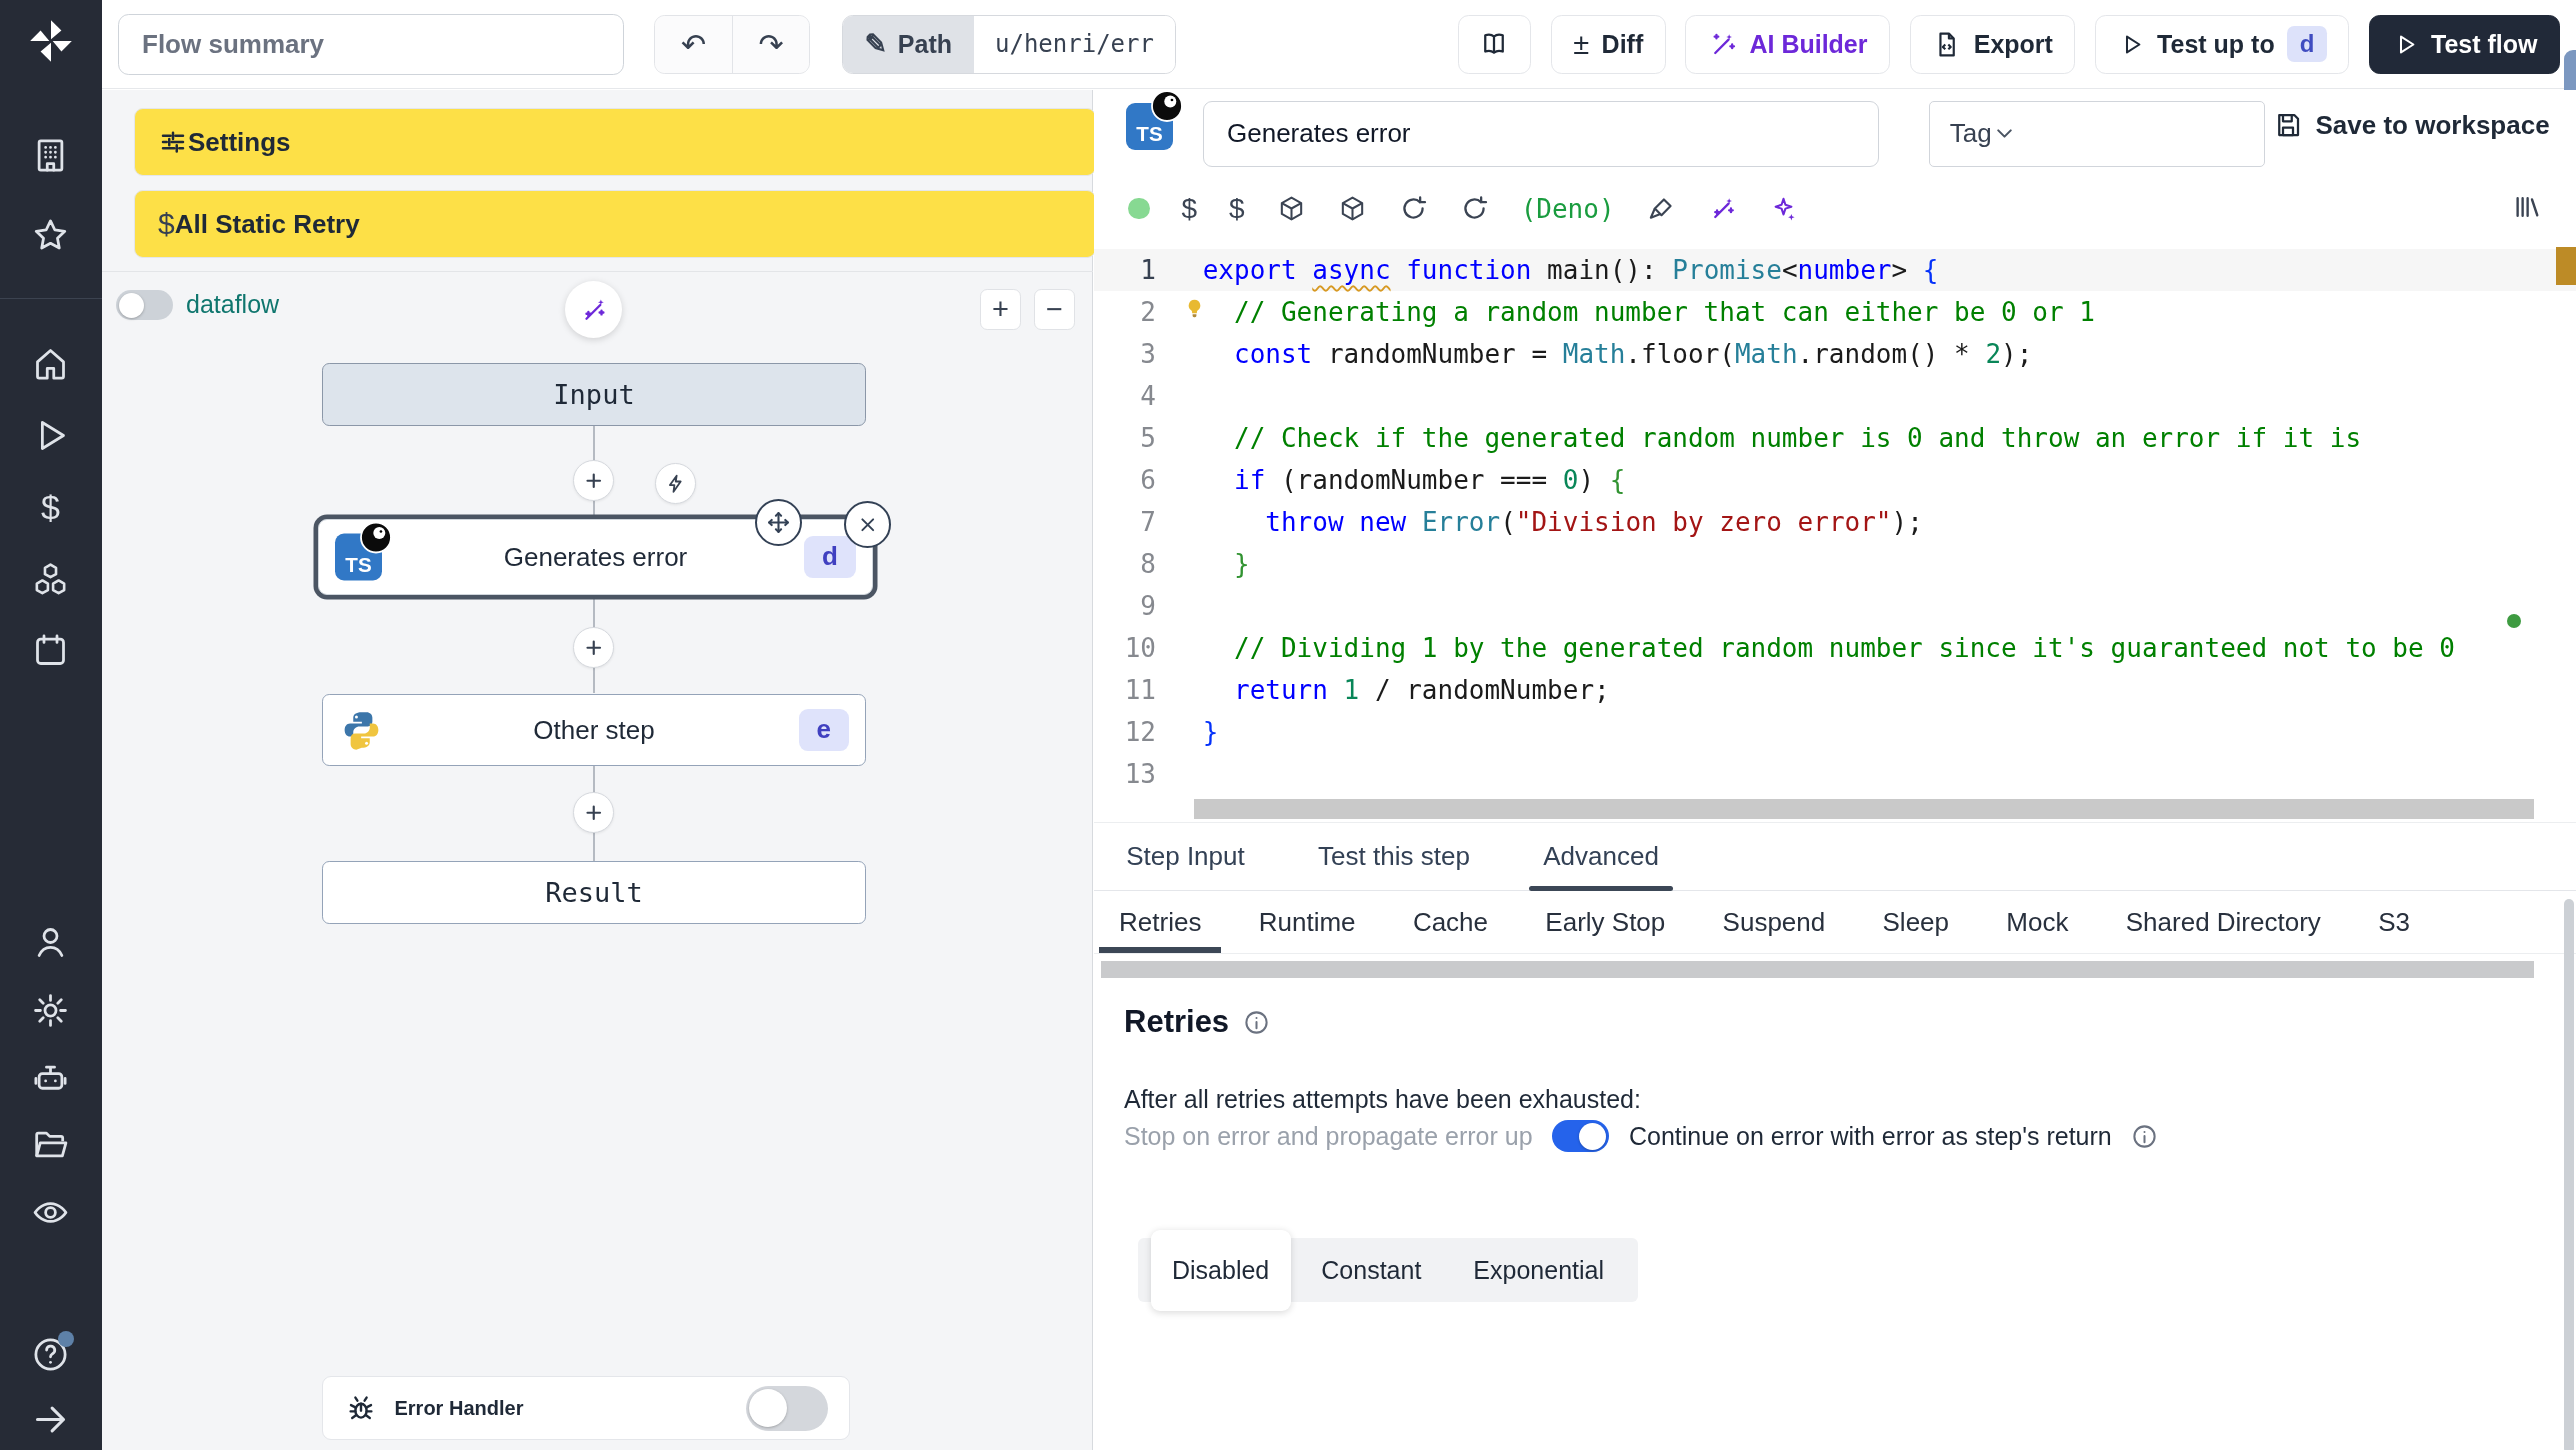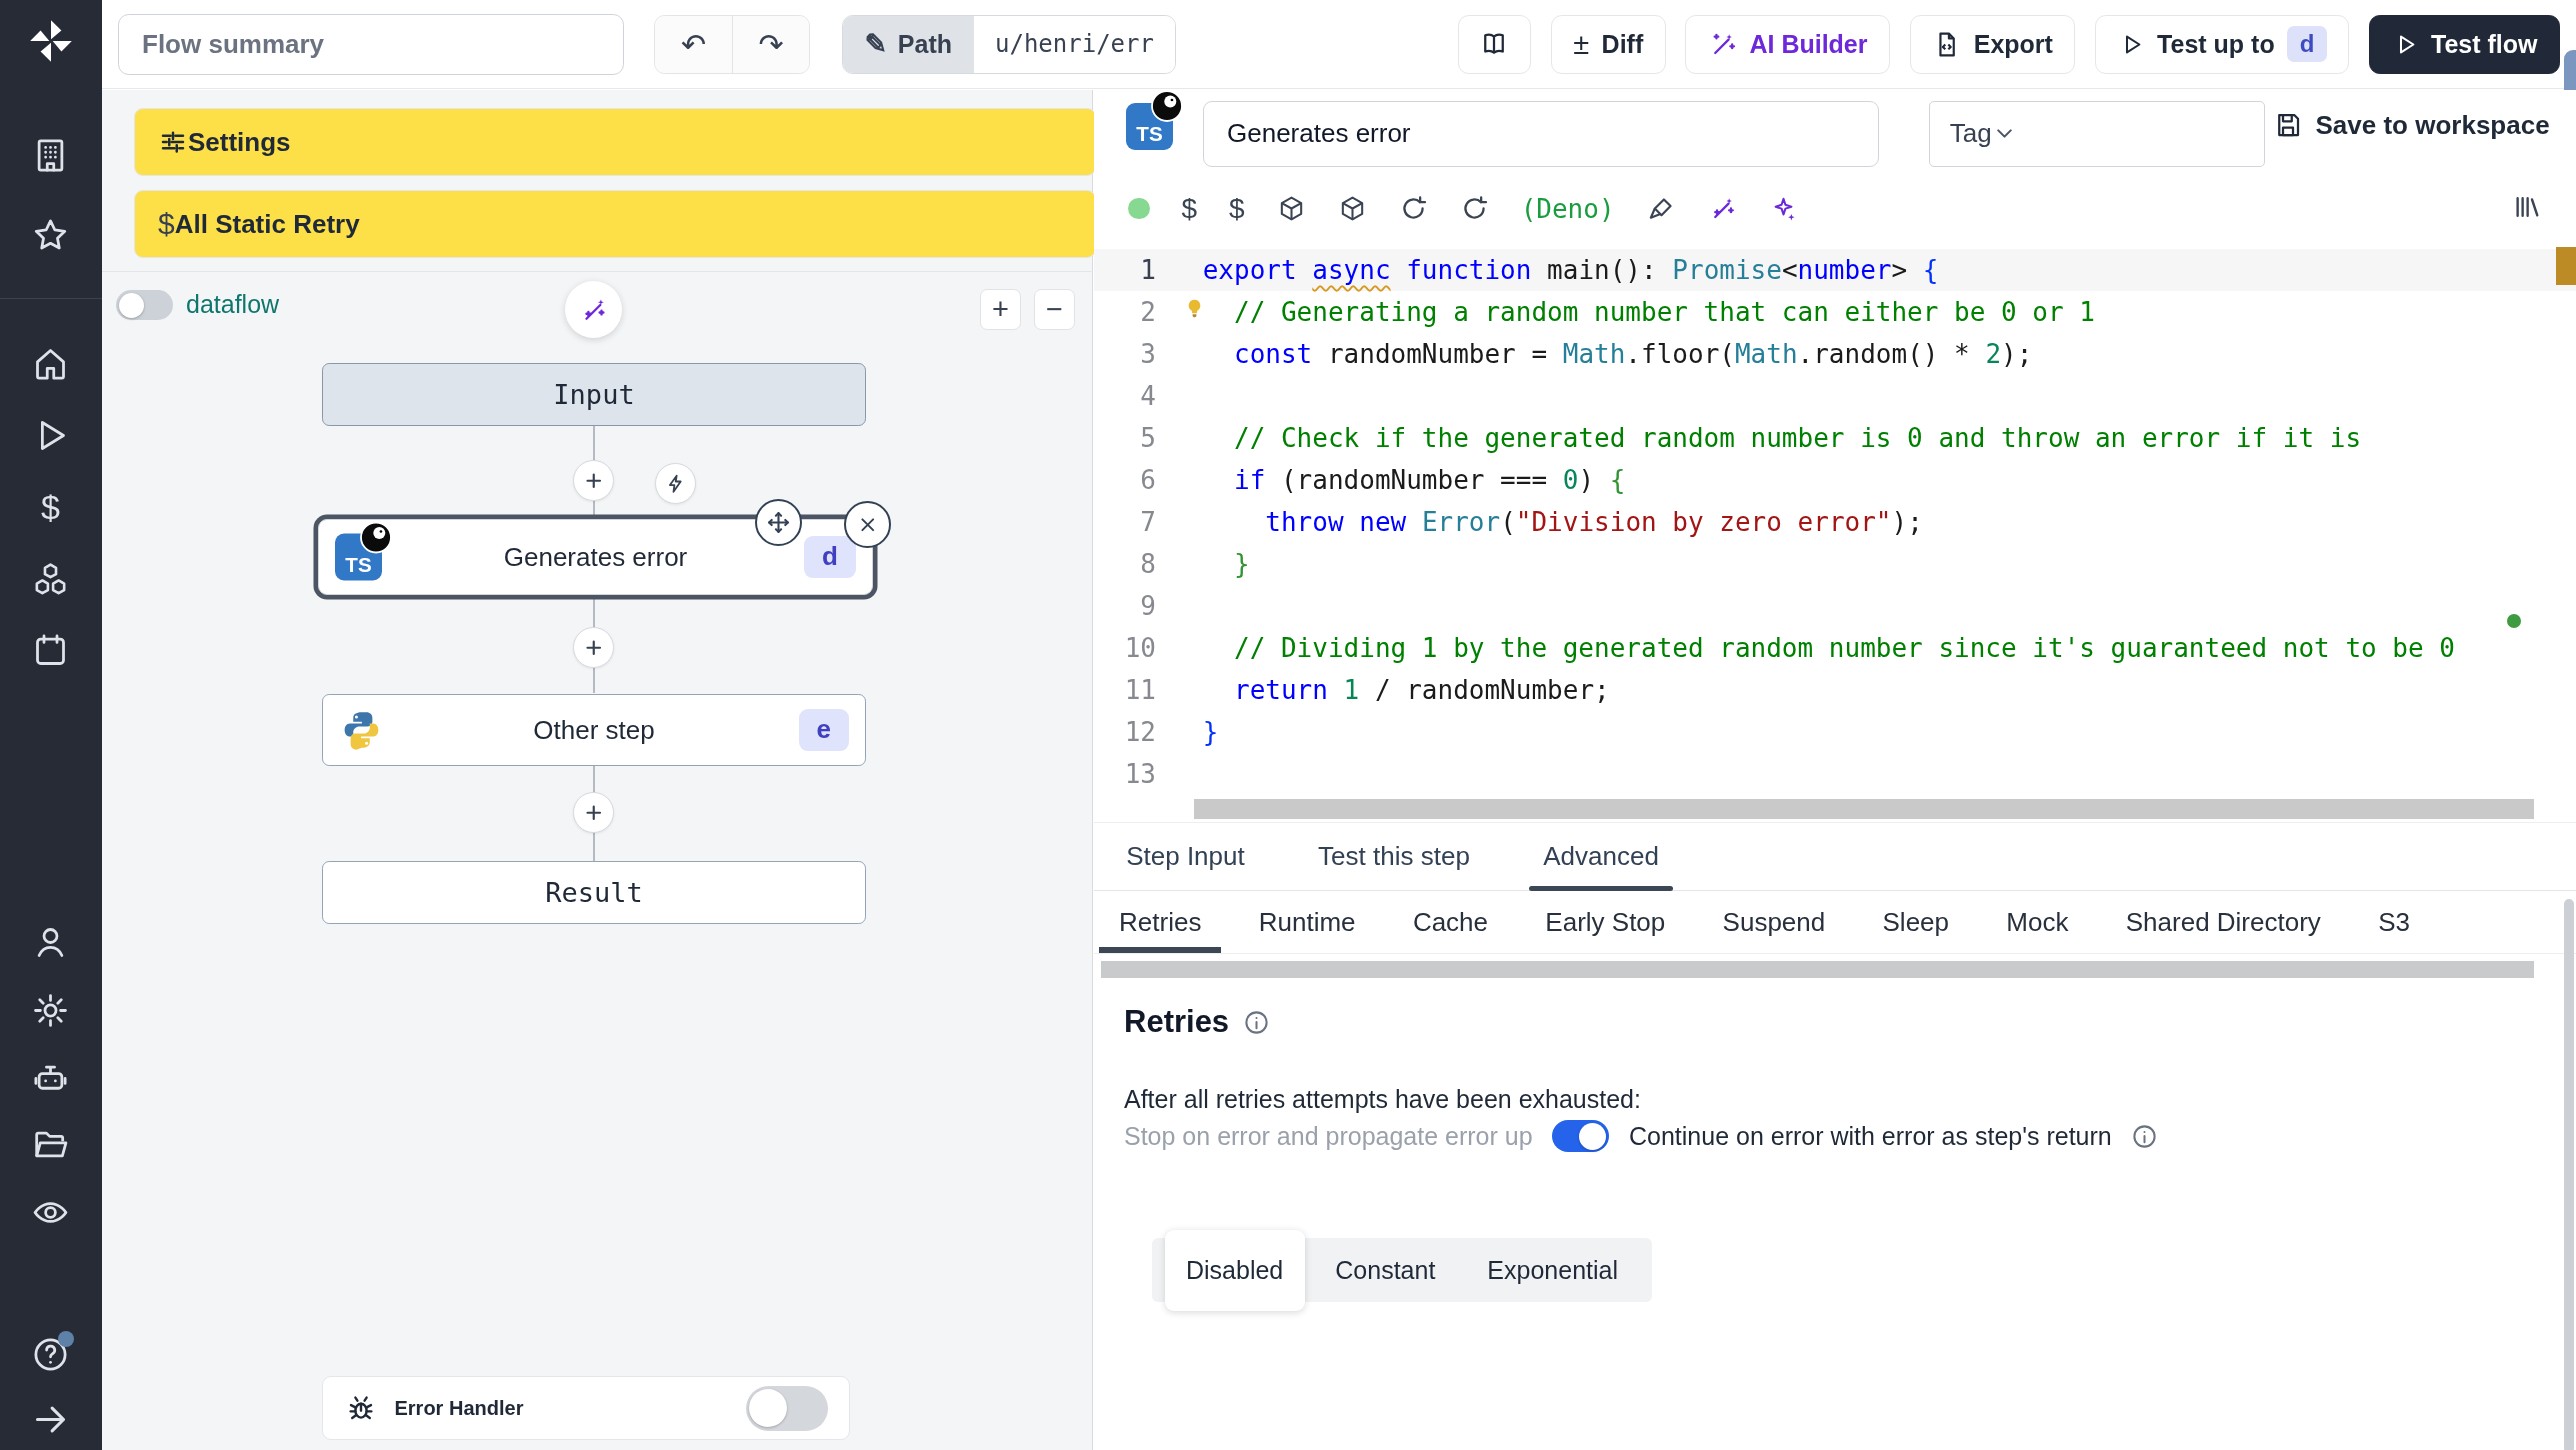--- a/index.html
+++ b/index.html
@@ -113,21 +113,21 @@
   .stabs{position:absolute;left:0;top:801px;width:100%;height:63px;border-bottom:0.9px solid #eceef0;display:flex;align-items:stretch;padding:0 3.6px}
   .stab{padding:0 21.5px;margin-right:14.3px;display:flex;align-items:center;font-size:26px;color:#28303d;position:relative;cursor:pointer;white-space:nowrap}
   .stab.active::after{content:"";position:absolute;left:1.8px;right:1.8px;bottom:0;height:6.3px;background:#3c4756}
   .stab-sb{position:absolute;left:7.2px;top:871px;width:1433px;height:17px;background:#c9cacc;cursor:pointer}
 
   
   .r-head{position:absolute;left:30px;top:914px;display:flex;align-items:center;gap:14.3px;font-size:31px;font-weight:700;color:#111827}
   .r-exh{position:absolute;left:30px;top:995px;font-size:25px;color:#1f2937}
   .r-togglerow{position:absolute;left:30px;top:1030px;display:flex;align-items:center;gap:19.7px;font-size:25px}
   .muted{color:#9aa1ab}
-  .seg{position:absolute;left:58px;top:1148px;height:64px;background:#f1f2f4;border-radius:6px;
+  .seg{position:absolute;left:44px;top:1148px;height:64px;background:#f1f2f4;border-radius:6px;
     display:inline-flex;gap:9px;padding:0 12.5px}
   .segitem{padding:0 21.5px;font-size:25px;color:#1f2937;display:flex;align-items:center;height:64px;cursor:pointer;border-radius:9px}
   .segitem.active{background:#fff;height:81px;margin:-8px 0;box-shadow:0 1.8px 7.2px rgba(0,0,0,.14);font-weight:500}
   .retrycard{position:absolute;left:763px;top:1217px;width:689px;height:118px;background:#f4f5f6;border:0.9px solid #e8eaec;
     border-radius:9px;padding:21.5px 29px}
   .retrycard .t{font-size:25px;font-weight:600;color:#1f2937}
   .retrycard .v{font-size:24px;color:#374151;margin-top:18px}
   .vscroll{position:absolute;right:1.8px;top:809px;width:10.7px;height:555px;background:#ccd0d5;border-radius:5.4px;cursor:pointer}
   .info-ic{color:#6b7280;flex:none}
 </style>

